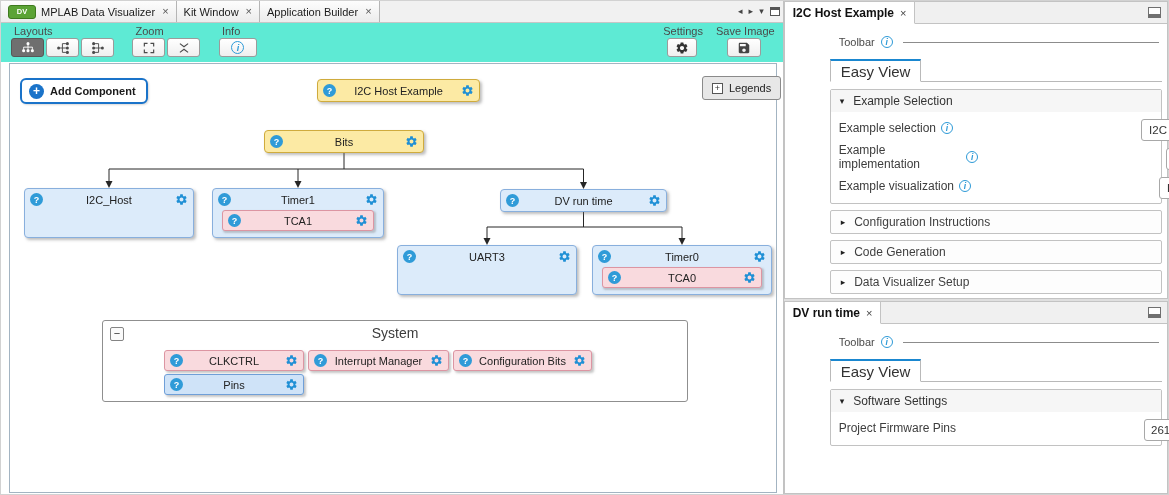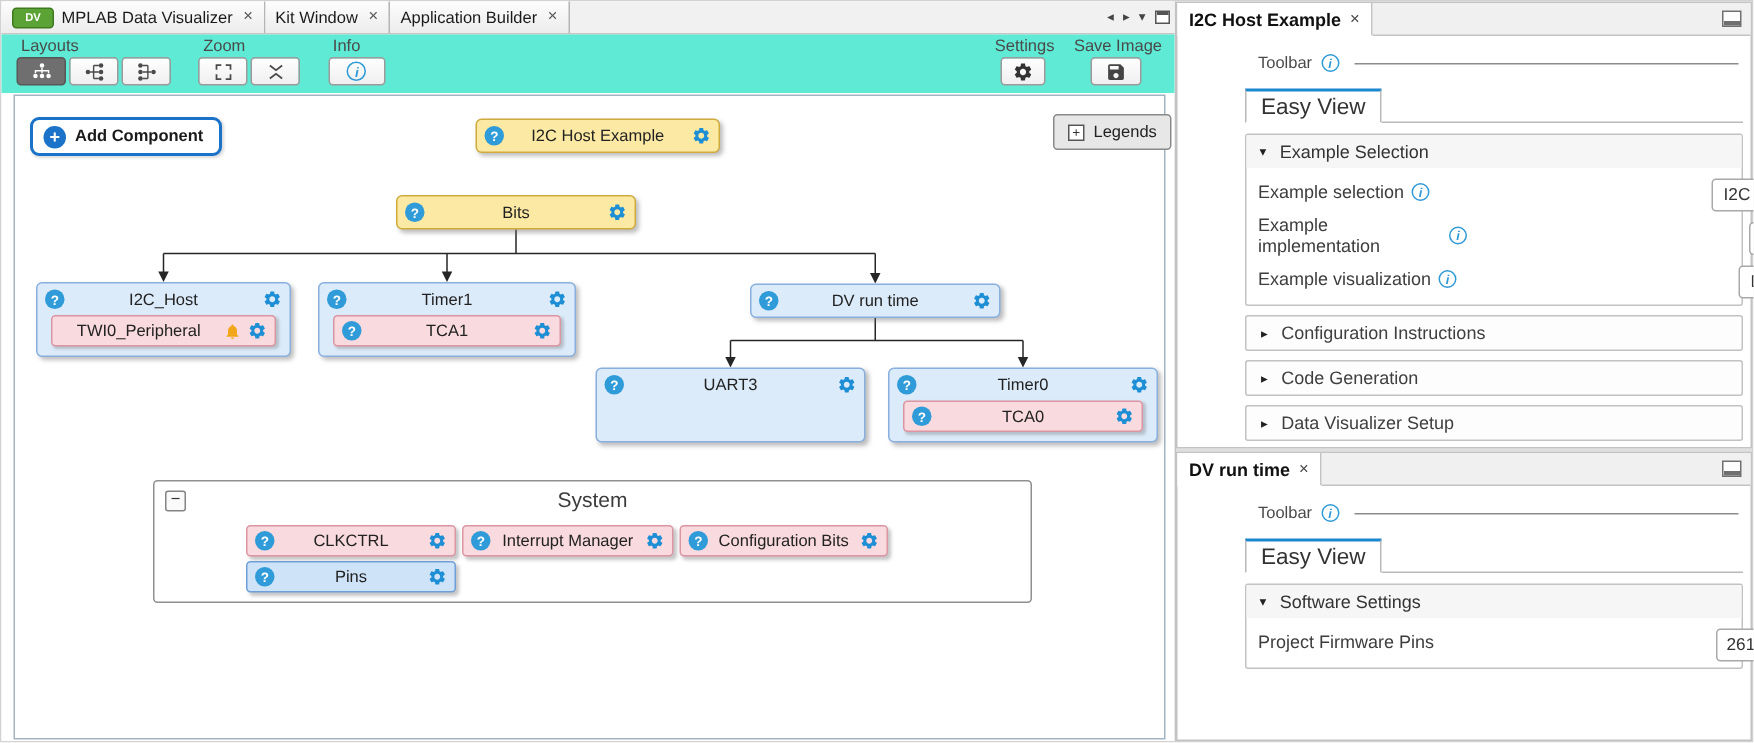--- a/index.html
+++ b/index.html
@@ -289,29 +289,20 @@
       </div>
 
       <div class="node blue" style="left:14px; top:124px; width:170px; height:50px;">
         <div class="node-head">
           <span class="help-badge">?</span>
           <span class="node-title">I2C_Host</span>
           <svg class="g">
               <use href="#i-gear"></use>
             </svg>
         </div>
-        <div class="subnode">
-          <span class="node-title">TWI0_Peripheral</span>
-          <svg class="bell">
-              <use href="#i-bell"></use>
-            </svg>
-          <svg class="g">
-              <use href="#i-gear"></use>
-            </svg>
-        </div>
       </div>
 
       <div class="node blue" style="left:202px; top:124px; width:172px; height:50px;">
         <div class="node-head">
           <span class="help-badge">?</span>
           <span class="node-title">Timer1</span>
           <svg class="g">
               <use href="#i-gear"></use>
             </svg>
         </div>

